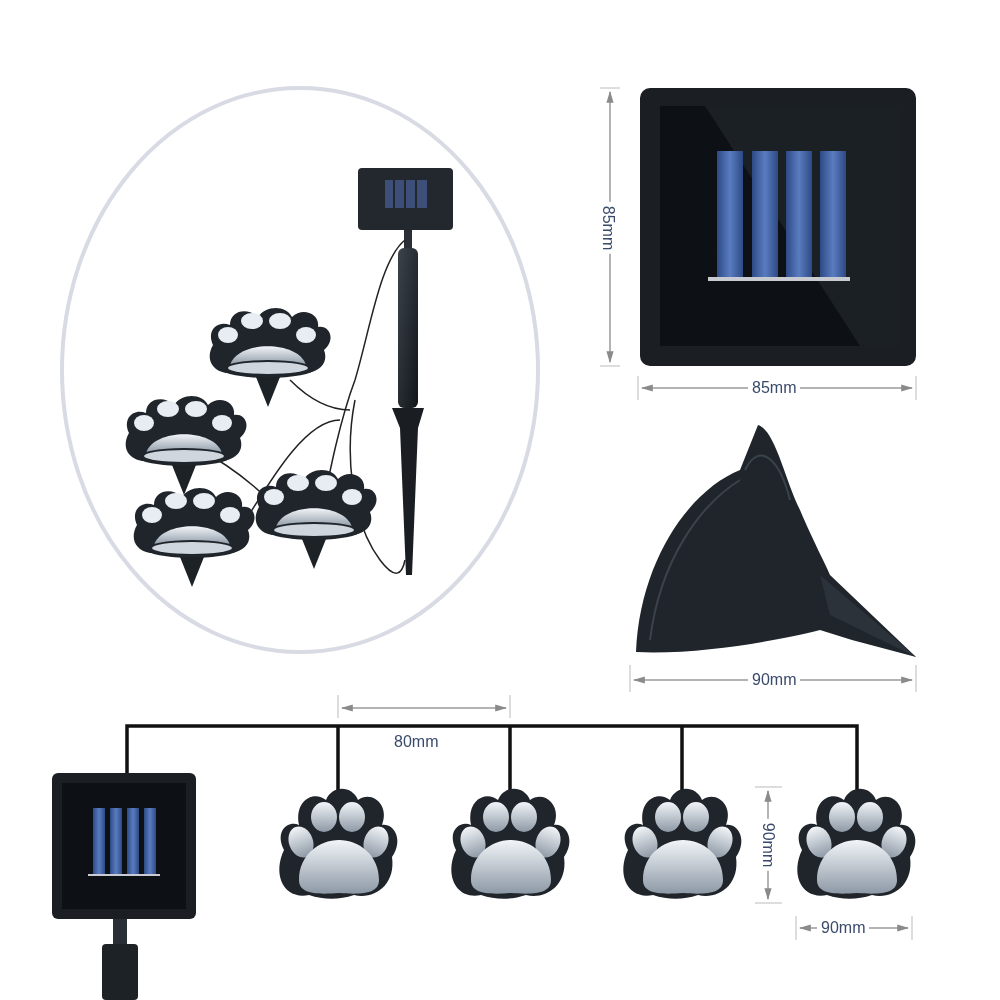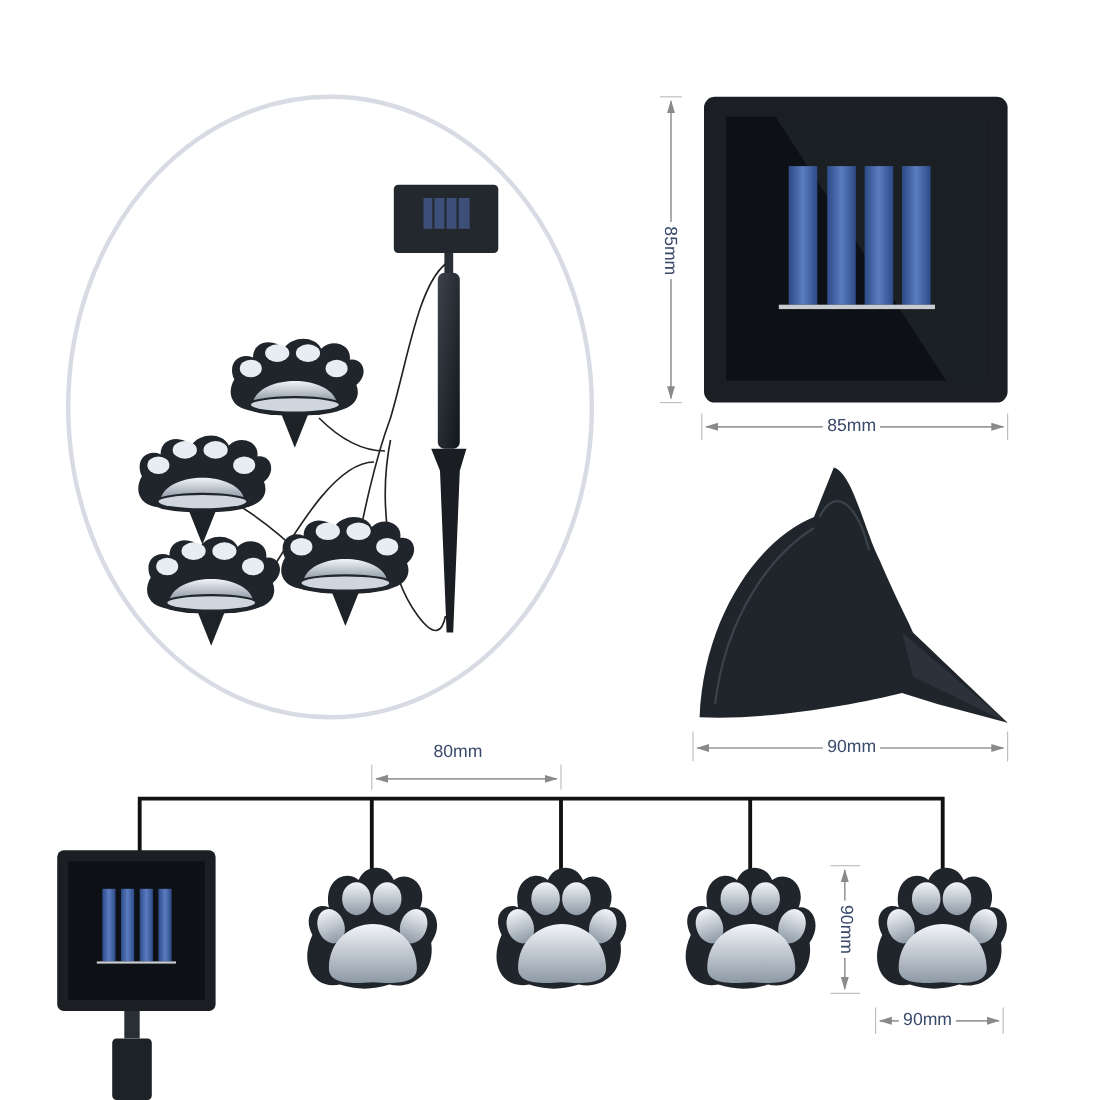--- a/index.html
+++ b/index.html
@@ -141,15 +141,15 @@
   <g>
     <line x1="796" y1="916" x2="796" y2="940" stroke="#bbb"></line>
     <line x1="912" y1="916" x2="912" y2="940" stroke="#bbb"></line>
     <line x1="800" y1="928" x2="908" y2="928" stroke="#9a9a9a" stroke-width="1.5" marker-start="url(#arr)" marker-end="url(#arr)"></line>
   </g>
 </svg>
 
 <div class="dim-label vertical" style="left:582px; top:219px;">85mm</div>
 <div class="dim-label" style="left:748px; top:379px;">85mm</div>
 <div class="dim-label" style="left:748px; top:671px;">90mm</div>
-<div class="dim-label" style="left:390px; top:675px;">80mm</div>
+<div class="dim-label" style="left:390px; top:733px;">80mm</div>
 <div class="dim-label vertical" style="left:742px; top:836px;">90mm</div>
 <div class="dim-label" style="left:817px; top:919px;">90mm</div>
 
 </body></html>

